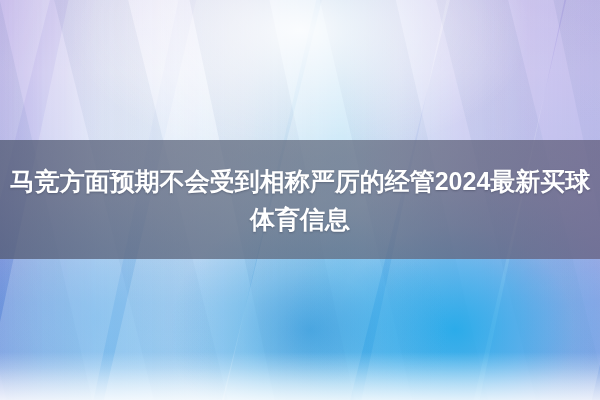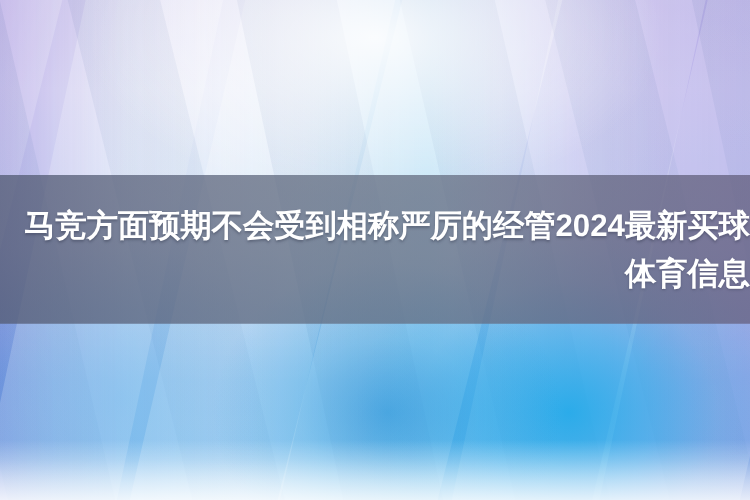--- a/index.html
+++ b/index.html
@@ -114,21 +114,21 @@
       rgba(100,108,128,0.74) 60%,
       rgba(100,102,128,0.78) 80%,
       rgba(104,100,132,0.80) 100%);
     display: flex;
     align-items: center;
     justify-content: center;
   }
 
   #caption-text {
     width: 600px;
-    text-align: right;
+    text-align: center;
     color: #ffffff;
     font-size: 25px;
     font-weight: bold;
     line-height: 38px;
     letter-spacing: 0px;
     white-space: pre-line;
     text-shadow: 0 1px 2px rgba(40,45,65,0.35);
   }
 </style>
 </head>

